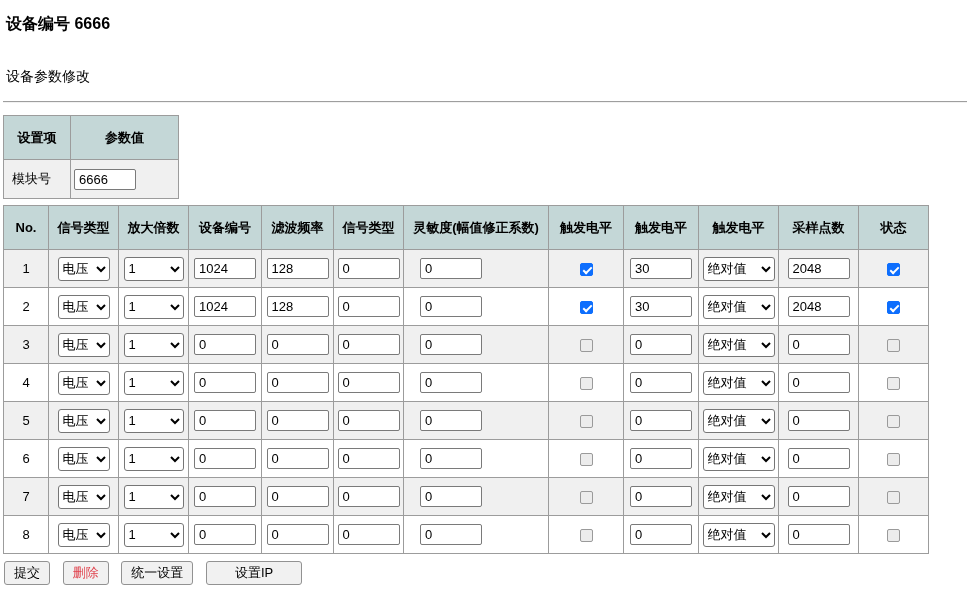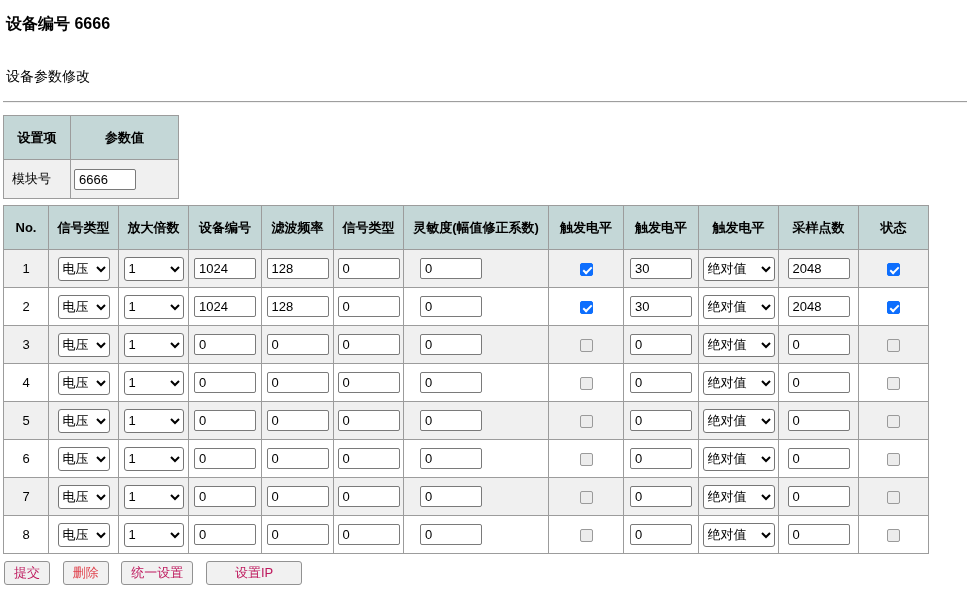--- a/index.html
+++ b/index.html
@@ -101,21 +101,21 @@
   .btn-row { margin: 7px 0 0 1px; }
   button.btn {
     height: 24px;
     padding: 0 9px;
     margin-right: 9px;
     background: #f1f1f1;
     border: 1px solid #929292;
     border-radius: 3px;
     font-family: "Liberation Sans", sans-serif;
     font-size: 13px;
-    color: #be185d;
+    color: #000000;
     cursor: pointer;
   }
   button.btn.danger { color: #e0424d; }
   button.btn.wide { padding: 0 28px; }
 </style>
 </head>
 <body>
 
 <div class="page-title">设备编号 6666</div>
 <div class="page-subtitle">设备参数修改</div>

